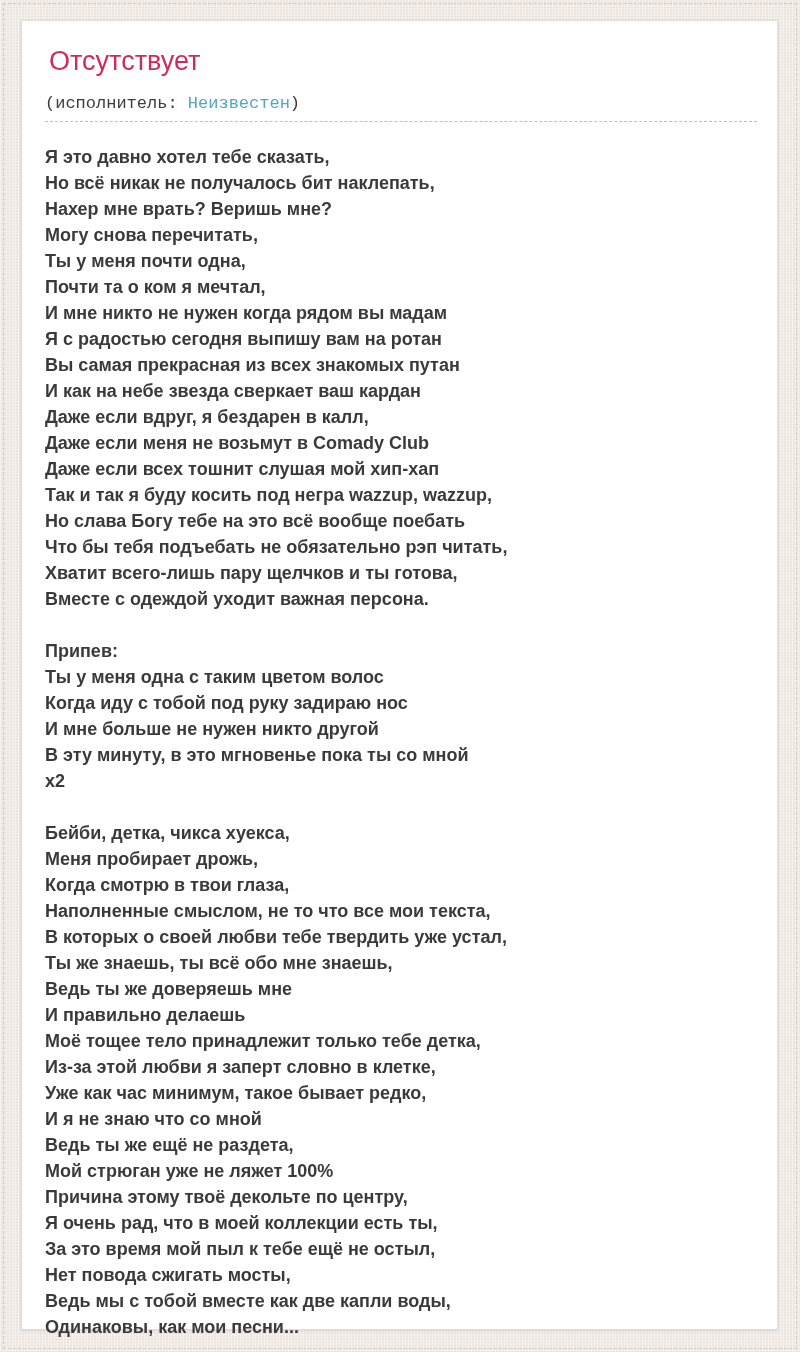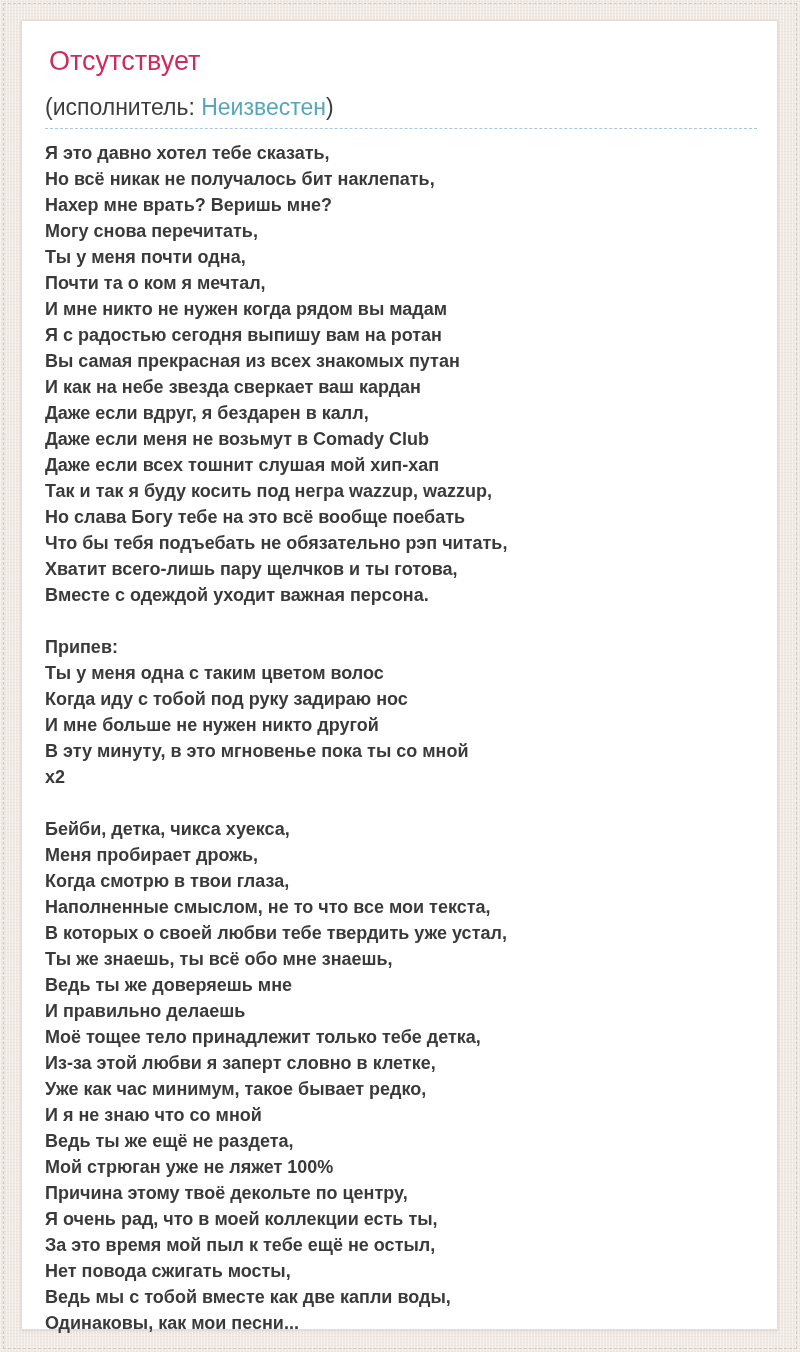--- a/index.html
+++ b/index.html
@@ -37,33 +37,34 @@
   }
   .song-title {
     margin: 4px;
     font-size: 27px;
     line-height: 1.1;
     font-weight: 400;
     color: #ce2a5c;
   }
   .artist-line {
     margin-top: 17px;
-    font-size: 23px;
+    font-size: 17px;
     line-height: 1.2;
     color: #3d3d3d;
     padding-bottom: 7px;
     border-bottom: 1px dashed #aac4da;
+    font-family: Liberation Mono, monospace;
   }
   .artist-link {
     color: #54a7b9;
     text-decoration: none;
     cursor: pointer;
   }
   .lyrics {
-    margin-top: 11px;
+    margin-top: 22px;
     font-size: 18px;
     font-weight: 700;
     line-height: 26px;
     color: #3a3a3a;
     white-space: pre-line;
   }
 </style>
 </head>
 <body>
 

